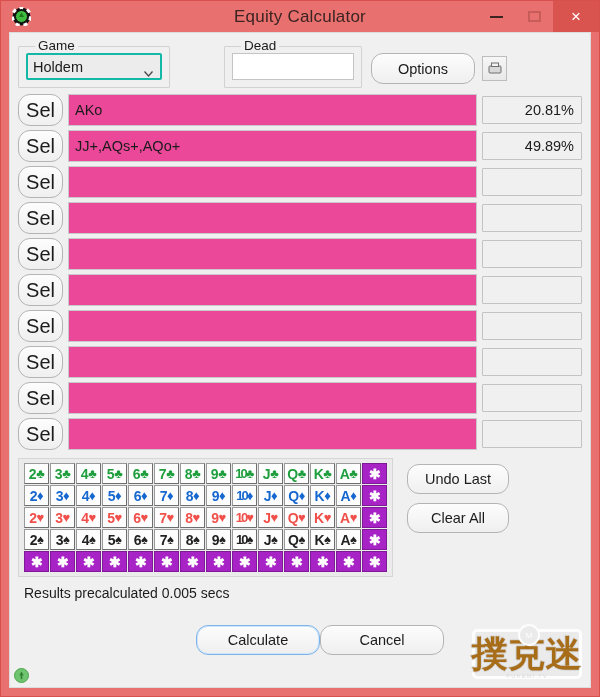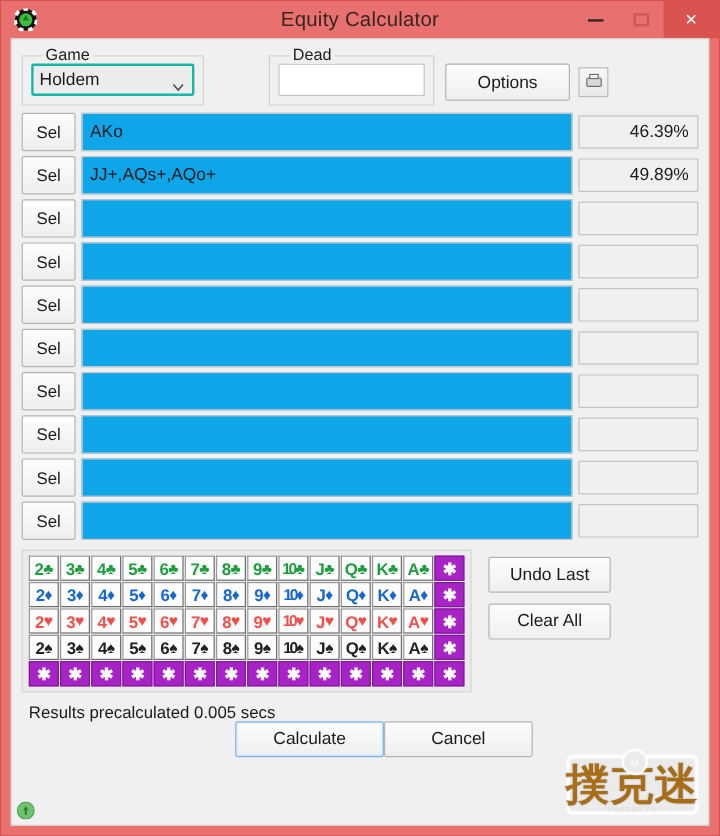--- a/index.html
+++ b/index.html
@@ -160,21 +160,21 @@
     gap: 7px;
     margin-top: 14px;
     margin-left: 3px;
   }
   .btn {
     font-family: "Liberation Sans", sans-serif;
     font-size: 14.5px;
     color: #1b1b1b;
     background: linear-gradient(#fdfdfd, #efefef);
     border: 1px solid #b4b4b4;
-    border-radius: 2px;
+    border-radius: 12px;
   }
   .btn-options {
     width: 104px;
     height: 31px;
   }
   .btn-small-icon {
     width: 23px;
     height: 23px;
     display: flex;
     align-items: center;
@@ -192,31 +192,31 @@
   .hand-row {
     display: flex;
     align-items: center;
     gap: 5px;
     height: 32px;
   }
   .btn-sel {
     width: 45px;
     height: 32px;
     flex: 0 0 45px;
-    font-size: 14px;
+    font-size: 20px;
   }
   input.hand-input {
     flex: 1;
     height: 32px;
     box-sizing: border-box;
     font-family: "Liberation Sans", sans-serif;
     font-size: 14.5px;
     color: #1b1b1b;
     padding: 0 6px;
-    background: #0ea5e9;
+    background: #ec4899;
     border: 1px solid #c9c9c9;
     border-radius: 0;
   }
   .equity {
     width: 100px;
     flex: 0 0 100px;
     height: 28px;
     box-sizing: border-box;
     background: #f0f0f0;
     border: 1px solid #c3c3c3;
@@ -291,21 +291,21 @@
   .status {
     padding: 8px 8px 0 14px;
     font-size: 14px;
     color: #1b1b1b;
   }
   
   .footer {
     flex: 1;
     position: relative;
     display: flex;
-    align-items: flex-start;
+    align-items: center;
     justify-content: center;
     padding-bottom: 8px;
     padding-left: 40px;
   }
   .btn-footer {
     width: 124px;
     height: 30px;
     font-size: 14.5px;
   }
   .btn-footer.focused {
@@ -439,21 +439,21 @@
         </div>
       </div>
 
     </div>
 
     <div class="rows">
 
       <div class="hand-row">
         <button class="btn btn-sel">Sel</button>
         <input class="hand-input" type="text" value="AKo" style="">
-        <div class="equity">46.39%</div>
+        <div class="equity">20.81%</div>
       </div>
 
       <div class="hand-row">
         <button class="btn btn-sel">Sel</button>
         <input class="hand-input" type="text" value="JJ+,AQs+,AQo+" style="">
         <div class="equity">49.89%</div>
       </div>
 
       <div class="hand-row">
         <button class="btn btn-sel">Sel</button>

